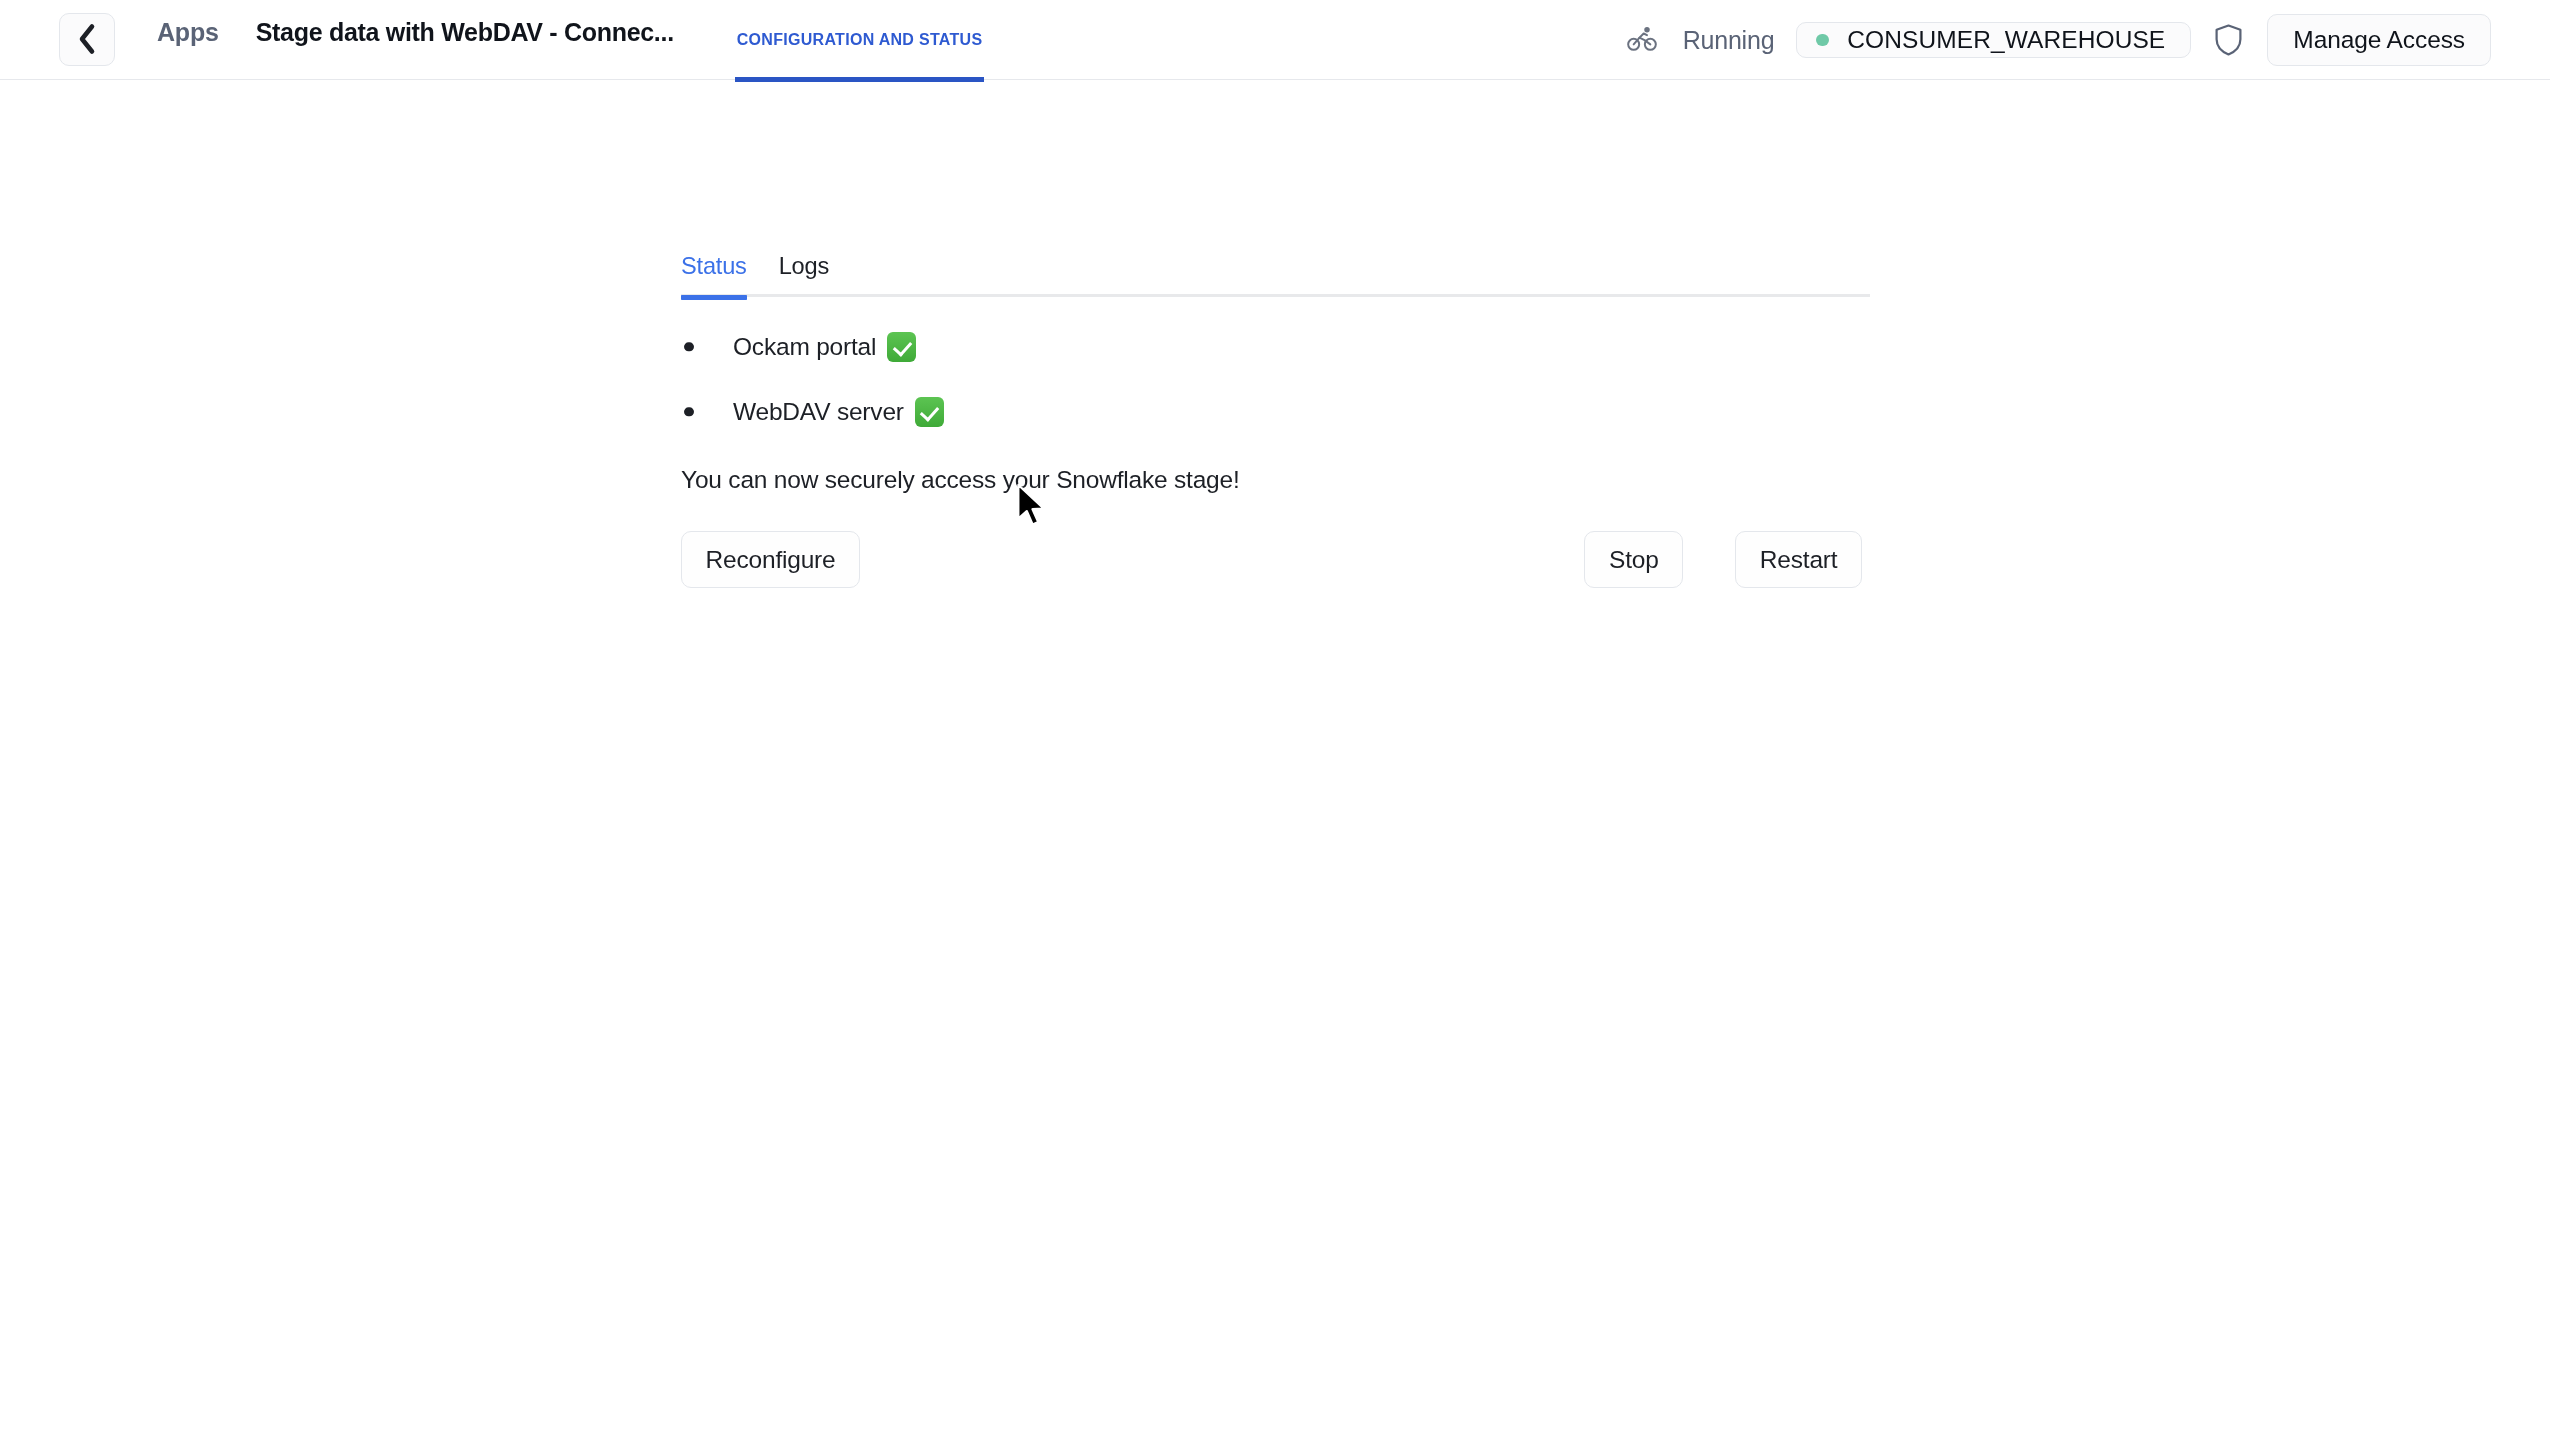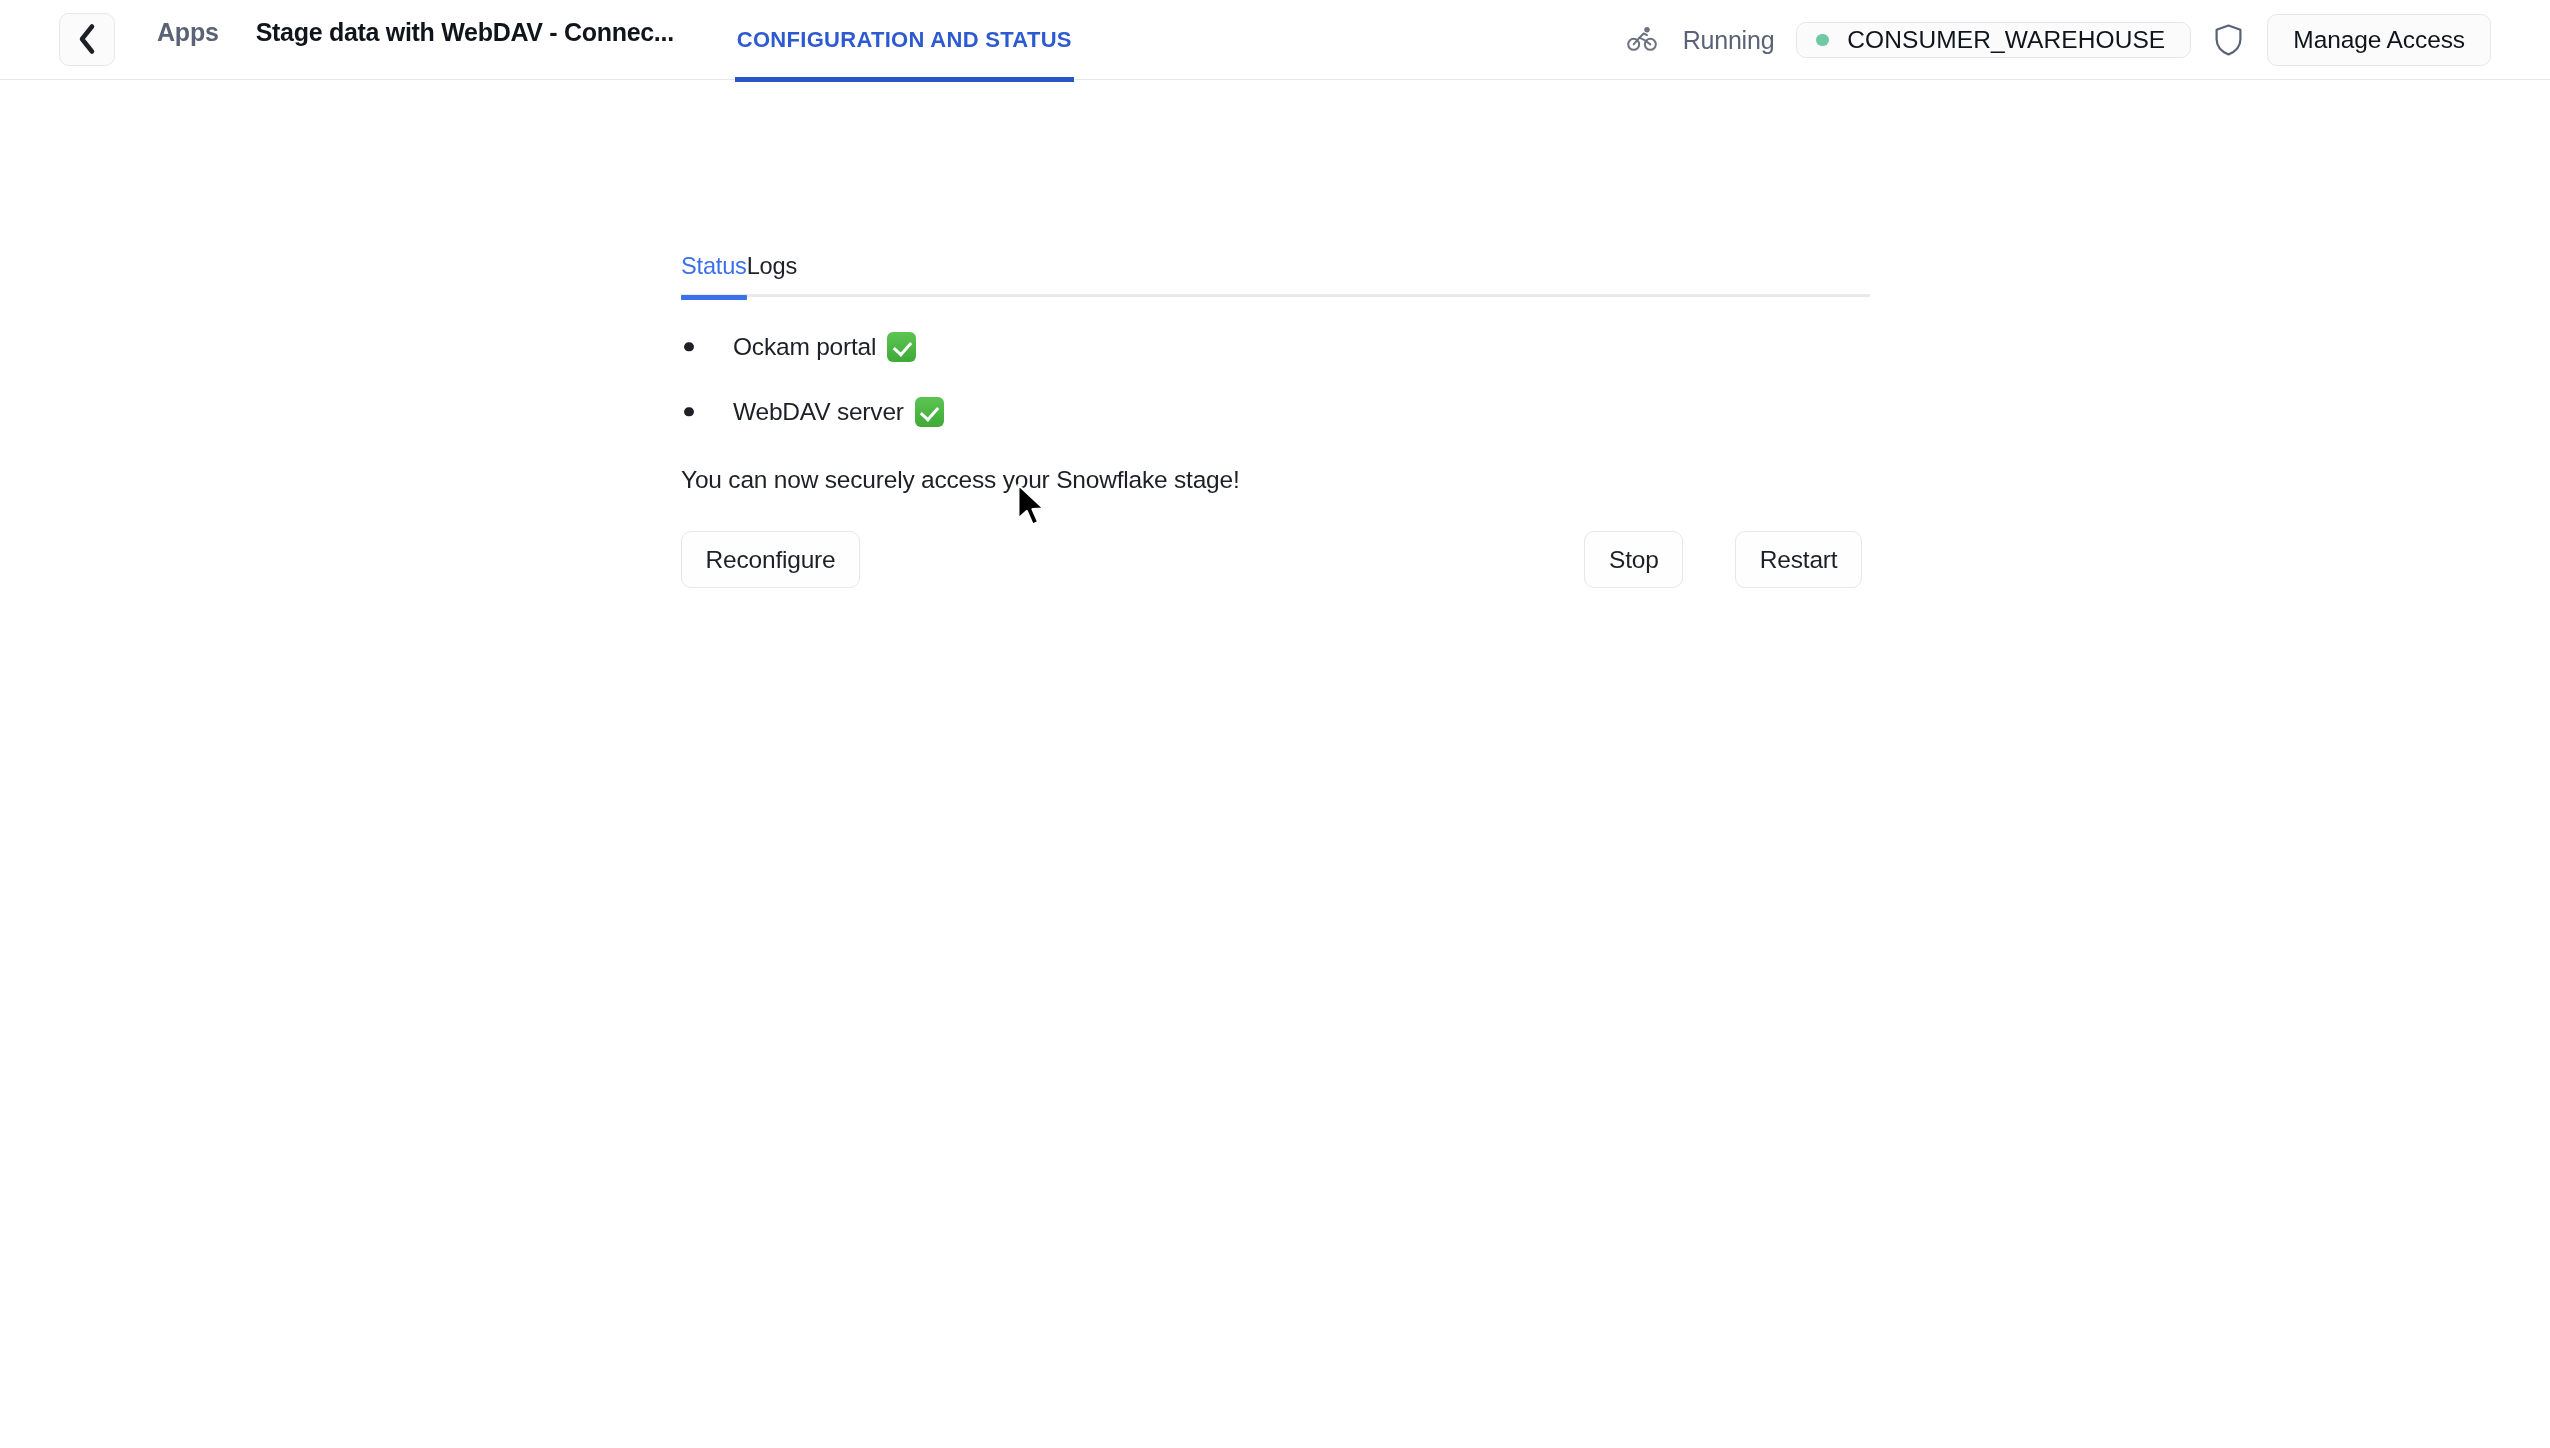--- a/index.html
+++ b/index.html
@@ -86,21 +86,21 @@
     top: 0;
     height: 80px;
     display: flex;
     align-items: center;
   }
   .header-tab {
     position: relative;
     height: 80px;
     display: flex;
     align-items: center;
-    font-size: 22px;
+    font-size: 16px;
     font-weight: 600;
     letter-spacing: 0.3px;
     color: #2e5ad1;
     cursor: pointer;
     padding: 0 1.7px;
     white-space: nowrap;
   }
   .header-tab .tab-underline {
     position: absolute;
     left: 0;
@@ -189,20 +189,21 @@
     position: absolute;
     left: 681px;
     top: 253px;
     width: 1189px;
   }
 
   .sub-tabs {
     position: relative;
     display: flex;
     align-items: flex-end;
+    gap: 32px;
     border-bottom: 3.4px solid #e8e9eb;
     padding-bottom: 17px;
   }
   .sub-tab {
     font-size: 23.6px;
     letter-spacing: -0.2px;
     color: #1d2026;
     cursor: pointer;
     position: relative;
     padding-bottom: 17px;

